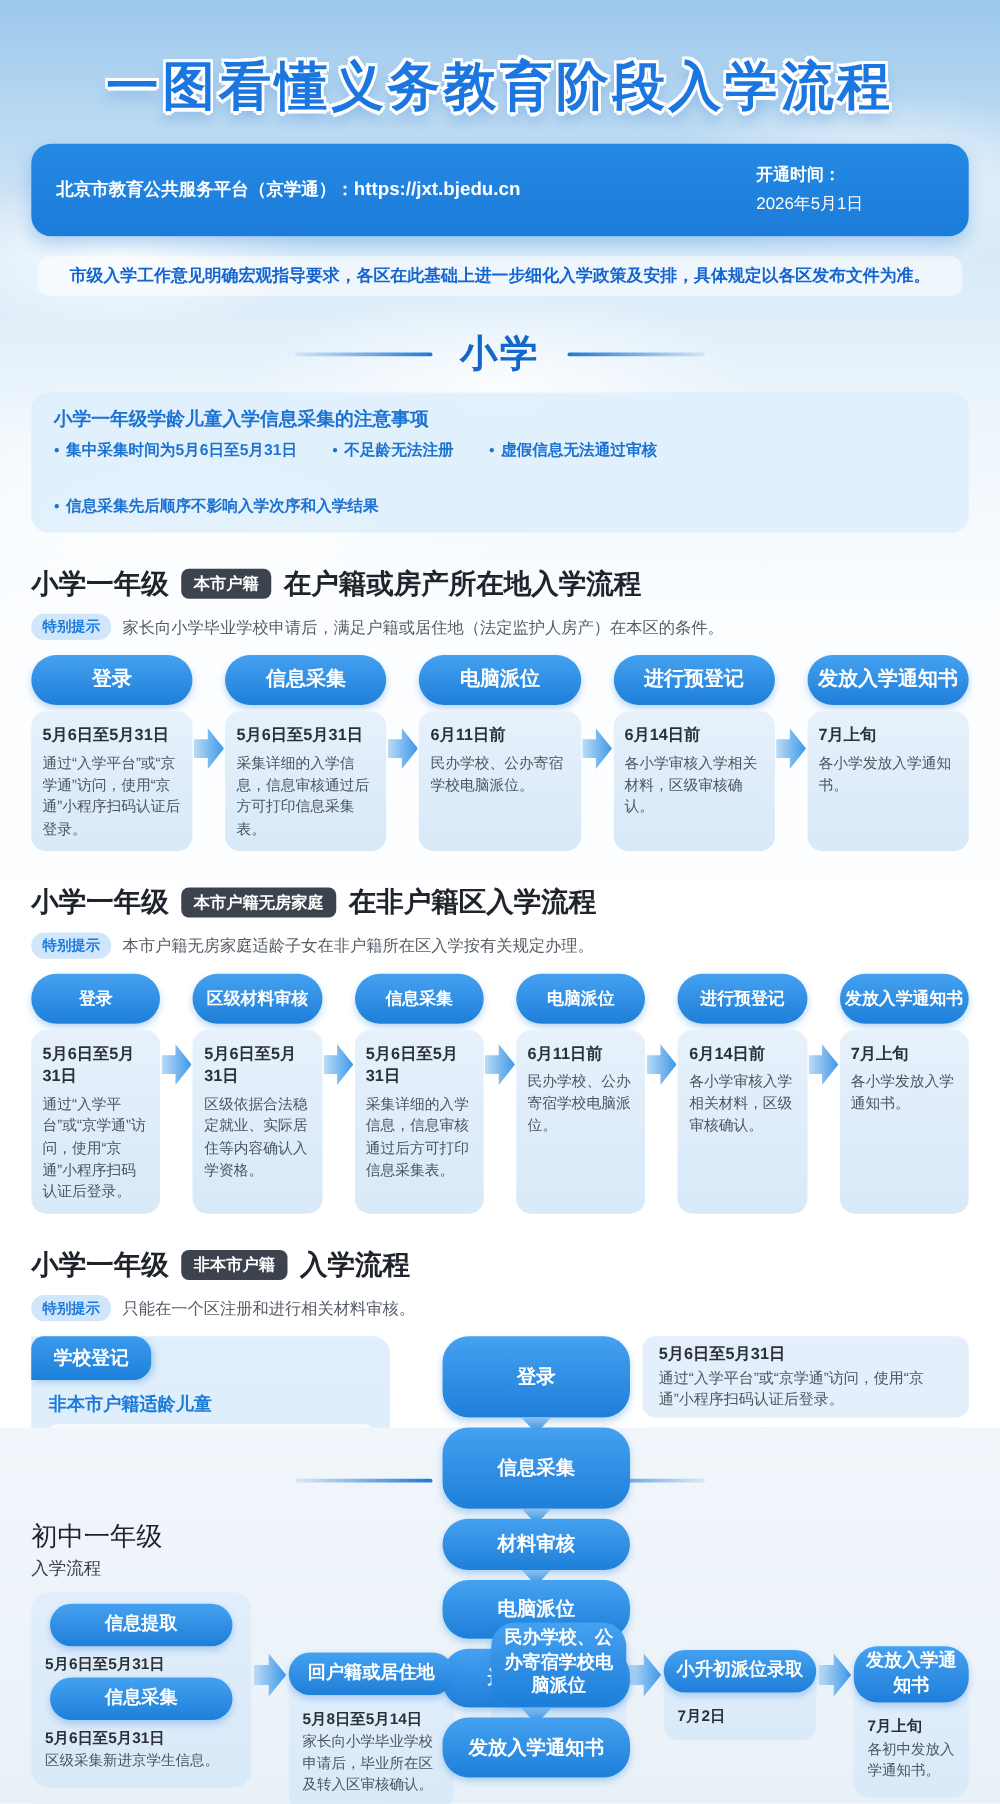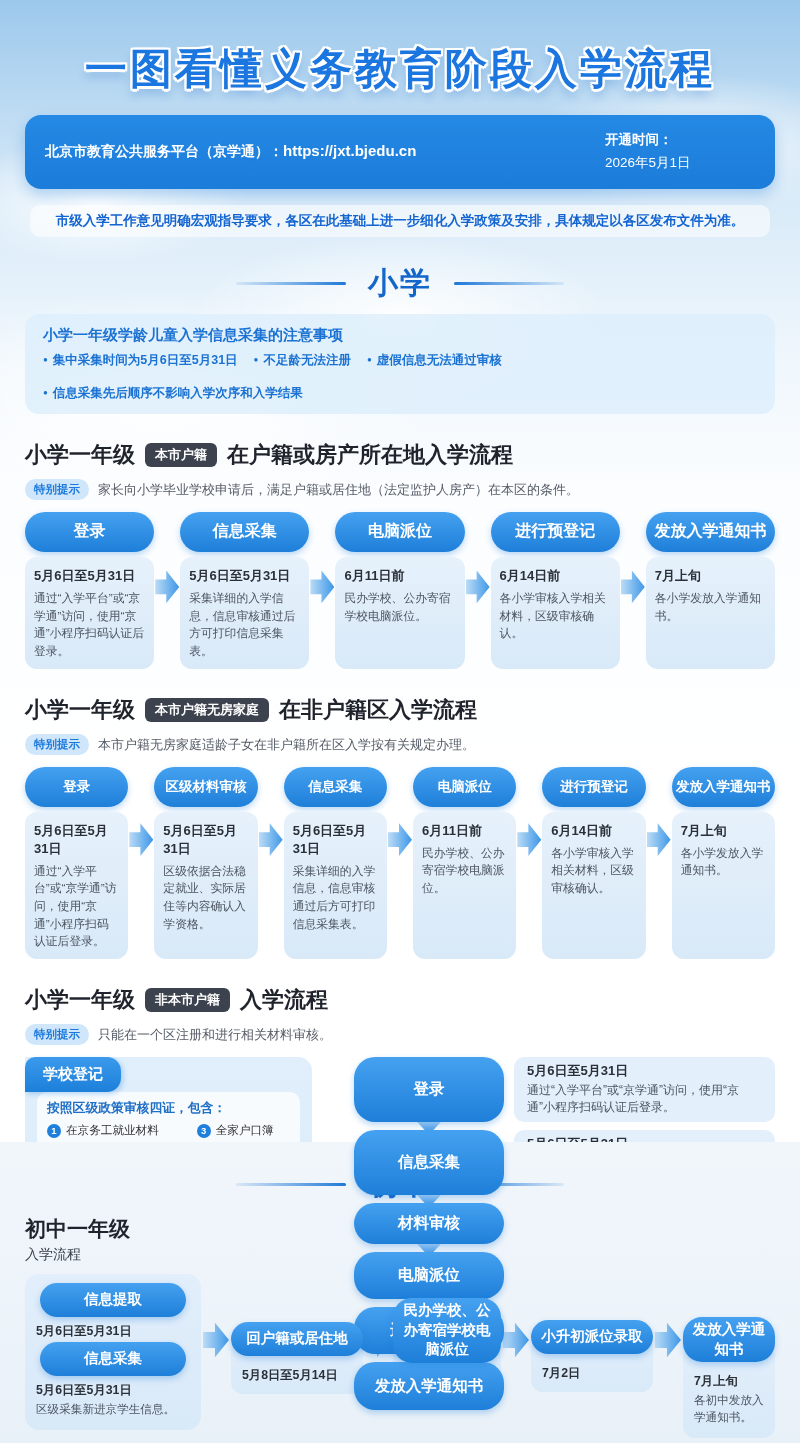--- a/index.html
+++ b/index.html
@@ -43,21 +43,21 @@
   .section-head .line{ width:110px; height:3px; border-radius:2px; }
   .section-head .line.l{ background:linear-gradient(90deg,rgba(30,120,215,.1),#1e78d7); }
   .section-head .line.r{ background:linear-gradient(90deg,#1e78d7,rgba(30,120,215,.1)); }
   .section-head .txt{ font-size:30px; font-weight:bold; color:#1566c9; letter-spacing:2px; }
 
   
   .notice-box{
     margin:10px 25px 0; background:rgba(221,238,251,.85); border-radius:14px; padding:12px 18px;
   }
   .notice-title{ color:#1b72d2; font-weight:bold; font-size:15px; margin-bottom:7px; }
-  .notice-bullets{ display:flex; gap:16px; flex-wrap:wrap; }
+  .notice-bullets{ display:flex; gap:28px; flex-wrap:wrap; }
   .nb{ color:#1b72d2; font-weight:bold; font-size:12.5px; }
   .nb::before{ content:"●"; font-size:8px; margin-right:5px; vertical-align:2px; }
 
   
   .flow-heading{ display:flex; align-items:center; gap:10px; margin:26px 0 9px; }
   .flow-heading .h1t{ font-size:22px; font-weight:bold; color:#1f232b; }
   .badge{ background:#3c434e; color:#fff; font-size:13px; font-weight:bold; border-radius:6px; padding:3px 10px; }
   .tip-row{ display:flex; align-items:flex-start; gap:9px; margin-bottom:12px; }
   .tip-pill{ background:#cfe6fb; color:#1b79dd; font-size:11.5px; font-weight:bold; border-radius:999px; padding:3px 9px; white-space:nowrap; }
   .tip-text{ color:#555c66; font-size:13px; padding-top:2px; }
@@ -127,21 +127,21 @@
   .vdate{ font-weight:bold; color:#2b3038; font-size:13px; }
   .vtext{ color:#4c5560; font-size:12px; margin-top:2px; line-height:1.45; }
   .vtext:empty{ display:none; }
 
   
   .middle-panel{
     position:absolute; left:0; top:1142px; width:800px; height:301px;
     background:linear-gradient(180deg,#f1f6fb,#e9f1f8);
   }
   .middle-panel .section-head{ margin-top:22px; }
-  .mh-title{ font-size:21px; font-weight:bold; color:#1f232b; margin:6px 0 3px; }
+  .mh-title{ font-size:21px; font-weight:normal; color:#1f232b; margin:6px 0 3px; }
   .mh-sub{ font-size:14px; color:#3a4049; margin-bottom:10px; }
   .mflow{ display:flex; align-items:flex-start; }
   .mcol1{ width:176px; min-width:176px; background:linear-gradient(180deg,#e2eefb,#d8e9f8); border-radius:14px; padding:7px 9px 8px; }
   .mgstep .mpill{ margin:2px 6px 0; }
   .mpill{
     border-radius:19px; background:linear-gradient(180deg,#45a1f0,#1e7fd9); color:#fff; font-weight:bold;
     font-size:14.5px; display:flex; align-items:center; justify-content:center; min-height:34px;
     box-shadow:0 3px 6px rgba(30,127,217,.3); padding:3px 8px; text-align:center; line-height:1.35;
   }
   .mdate{ font-weight:bold; color:#2b3038; font-size:12.3px; margin:6px 2px 2px; }
@@ -309,20 +309,21 @@
     <span class="h1t">入学流程</span>
   </div>
   <div class="tip-row">
     <span class="tip-pill">特别提示</span>
     <span class="tip-text">只能在一个区注册和进行相关材料审核。</span>
   </div>
 
   <div class="nonlocal">
     <div class="mat-panel">
       <div class="mat-tab">学校登记</div>
+      <div class="mat-group-title">非本市户籍适龄儿童</div>
       <div class="mat-box">
         <div class="mat-box-title">按照区级政策审核四证，包含：</div>
         <div class="cert-grid">
           <div class="cert-item">
               <span class="num-badge">1</span>
               <span>在京务工就业材料</span>
             </div>
           <div class="cert-item">
               <span class="num-badge">2</span>
               <span>在京实际住所居住材料</span>
@@ -424,20 +425,21 @@
           <div class="mdesc">区级采集新进京学生信息。</div>
         </div>
       </div>
 
       <div class="marrow"></div>
 
       <div class="mstep" style="width:132px;min-width:132px;margin-top:48px;">
         <div class="mpill">回户籍或居住地</div>
         <div class="mcard">
           <div class="mdate">5月8日至5月14日</div>
+          <div class="mdesc">家长向小学毕业学校申请后，毕业所在区及转入区审核确认。</div>
         </div>
       </div>
 
       <div class="marrow"></div>
 
       <div class="mstep" style="width:108px;min-width:108px;margin-top:24px;">
         <div class="mpill">民办学校、公办寄宿学校电脑派位</div>
         <div class="mcard">
           <div class="mdate">6月11日前</div>
 

